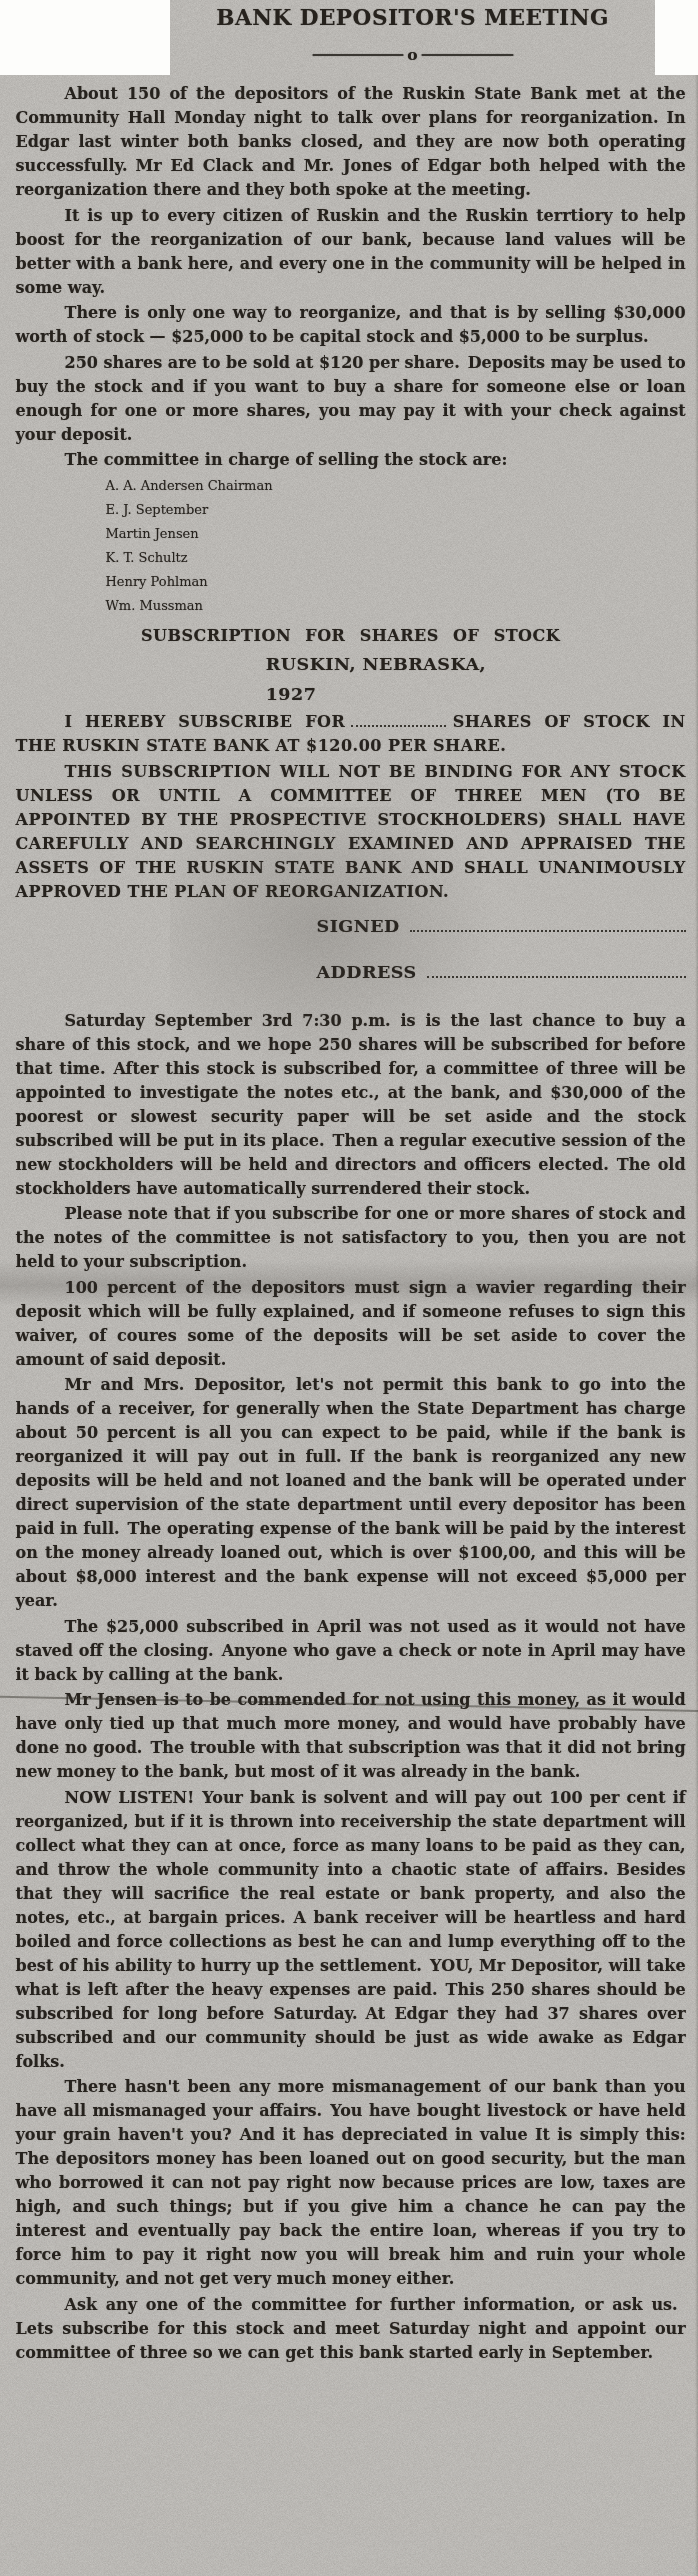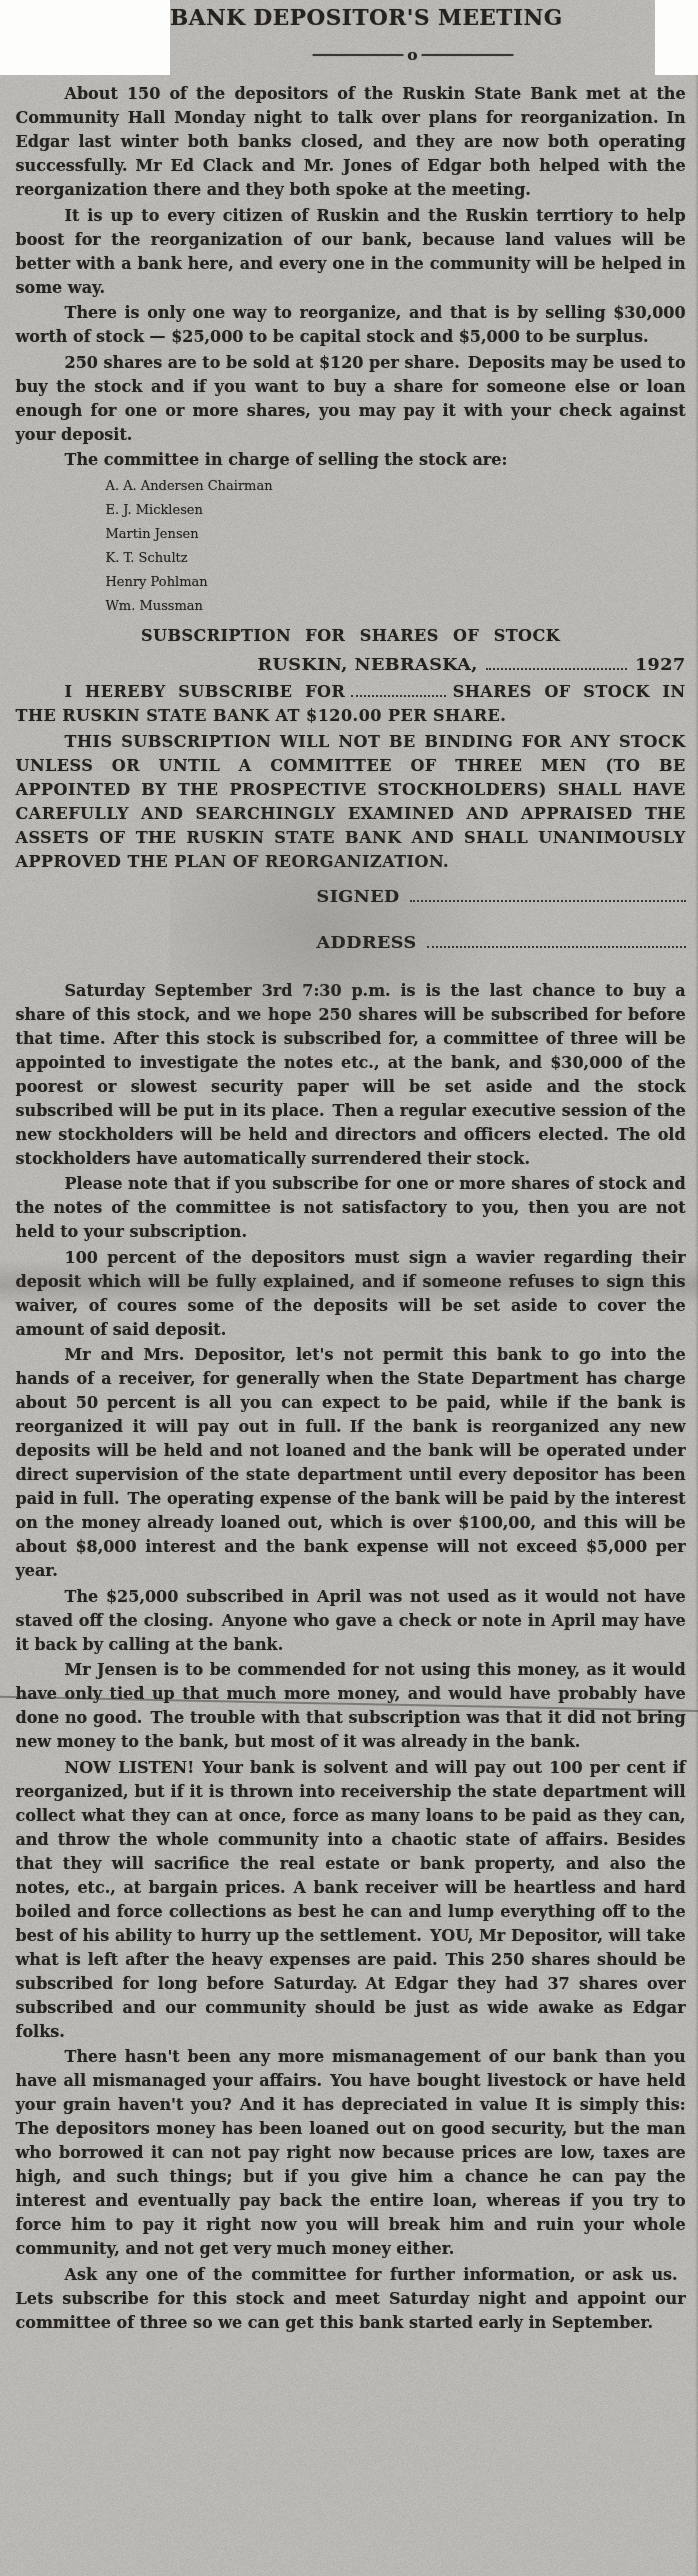--- a/index.html
+++ b/index.html
@@ -34,20 +34,21 @@
   .noise {
     position: absolute; inset: 0;
     width: 100%; height: 100%;
     pointer-events: none;
   }
   .content { position: relative; z-index: 2; }
 
   
   .headline {
     margin: 5.2px 0 0 0;
+    text-align: center;
     font-size: 21.6px;
     font-weight: 700;
     letter-spacing: 0.5px;
     white-space: nowrap;
     text-shadow: 0 0 1px rgba(30,26,22,0.45);
   }
   .divider {
     position: absolute;
     top: 47px; left: 50%;
     transform: translateX(-50%);
@@ -99,20 +100,21 @@
     letter-spacing: 0.5px;
     text-shadow: 0 0 1px rgba(30,26,22,0.45);
   }
   .caps { font-size: 17.5px; font-weight: 700; letter-spacing: 0.5px; }
   .dateline {
     display: flex;
     align-items: baseline;
     margin: 5.2px 0 4.1px 242px;
     line-height: 24px;
     text-shadow: 0 0 1px rgba(36,32,28,0.35);
+    flex-direction: column;
   }
   .blank {
     border-bottom: 2.1px dotted #3a3731;
   }
   .dateline .blank { flex: 1; margin: 0 8.2px 4.1px 8.2px; height: 15.5px; }
   .subscribe-line {
     margin: 2.1px 0 0 0;
     font-size: 17.5px; font-weight: 700;
     letter-spacing: 0.5px;
     line-height: 27px;
@@ -216,21 +218,21 @@
 
     <div class="content copy">
       <p>About 150 of the depositors of the Ruskin State Bank met at the Community Hall Monday night to talk over plans for reorganization. In Edgar last winter both banks closed, and they are now both operating successfully. Mr Ed Clack and Mr. Jones of Edgar both helped with the reorganization there and they both spoke at the meeting.</p>
       <p>It is up to every citizen of Ruskin and the Ruskin terrtiory to help boost for the reorganization of our bank, because land values will be better with a bank here, and every one in the community will be helped in some way.</p>
       <p>There is only one way to reorganize, and that is by selling $30,000 worth of stock — $25,000 to be capital stock and $5,000 to be surplus.</p>
       <p>250 shares are to be sold at $120 per share. Deposits may be used to buy the stock and if you want to buy a share for someone else or loan enough for one or more shares, you may pay it with your check against your deposit.</p>
       <p>The committee in charge of selling the stock are:</p>
 
       <ul class="committee-list">
         <li>A. A. Andersen Chairman</li>
-        <li>E. J. Micklesen</li>
+        <li>E. J. September</li>
         <li>Martin Jensen</li>
         <li>K. T. Schultz</li>
         <li>Henry Pohlman</li>
         <li>Wm. Mussman</li>
       </ul>
 
 
       <section>
         <h2 class="form-heading">SUBSCRIPTION FOR SHARES OF STOCK</h2>
 

